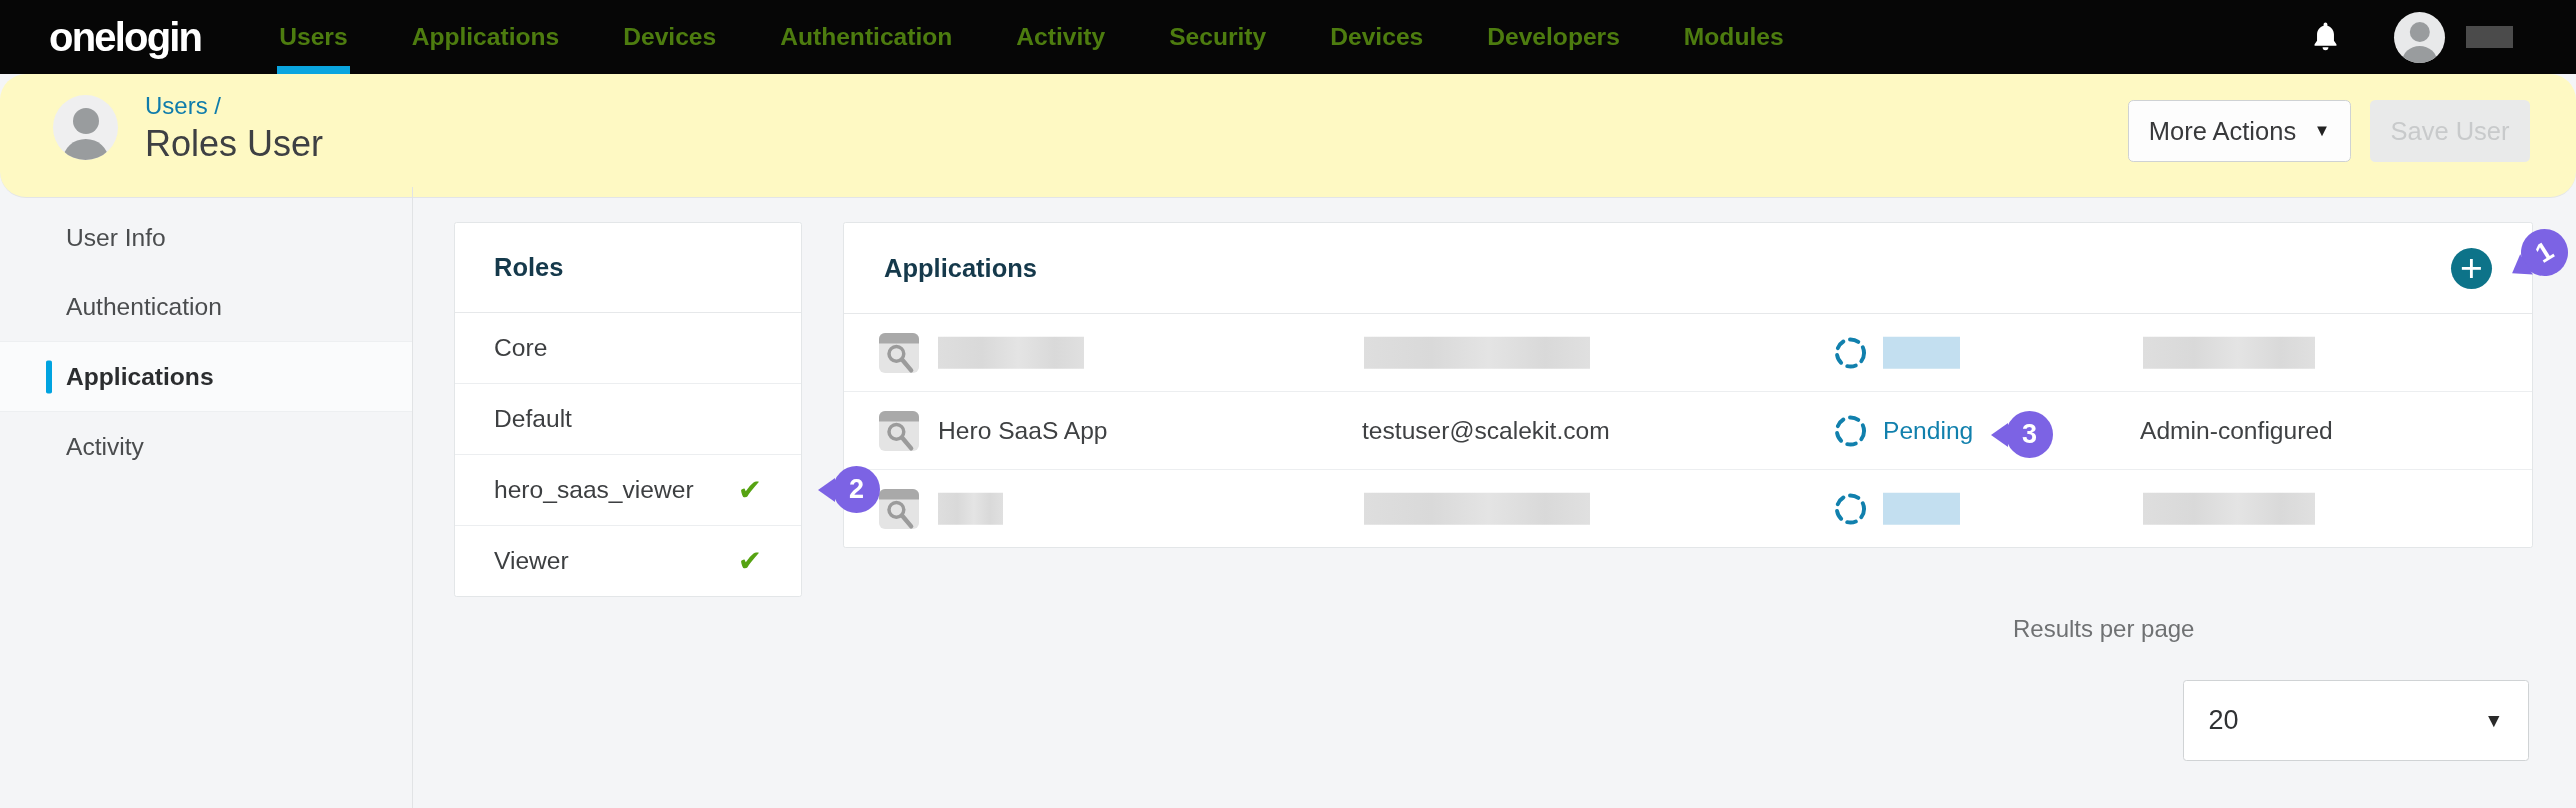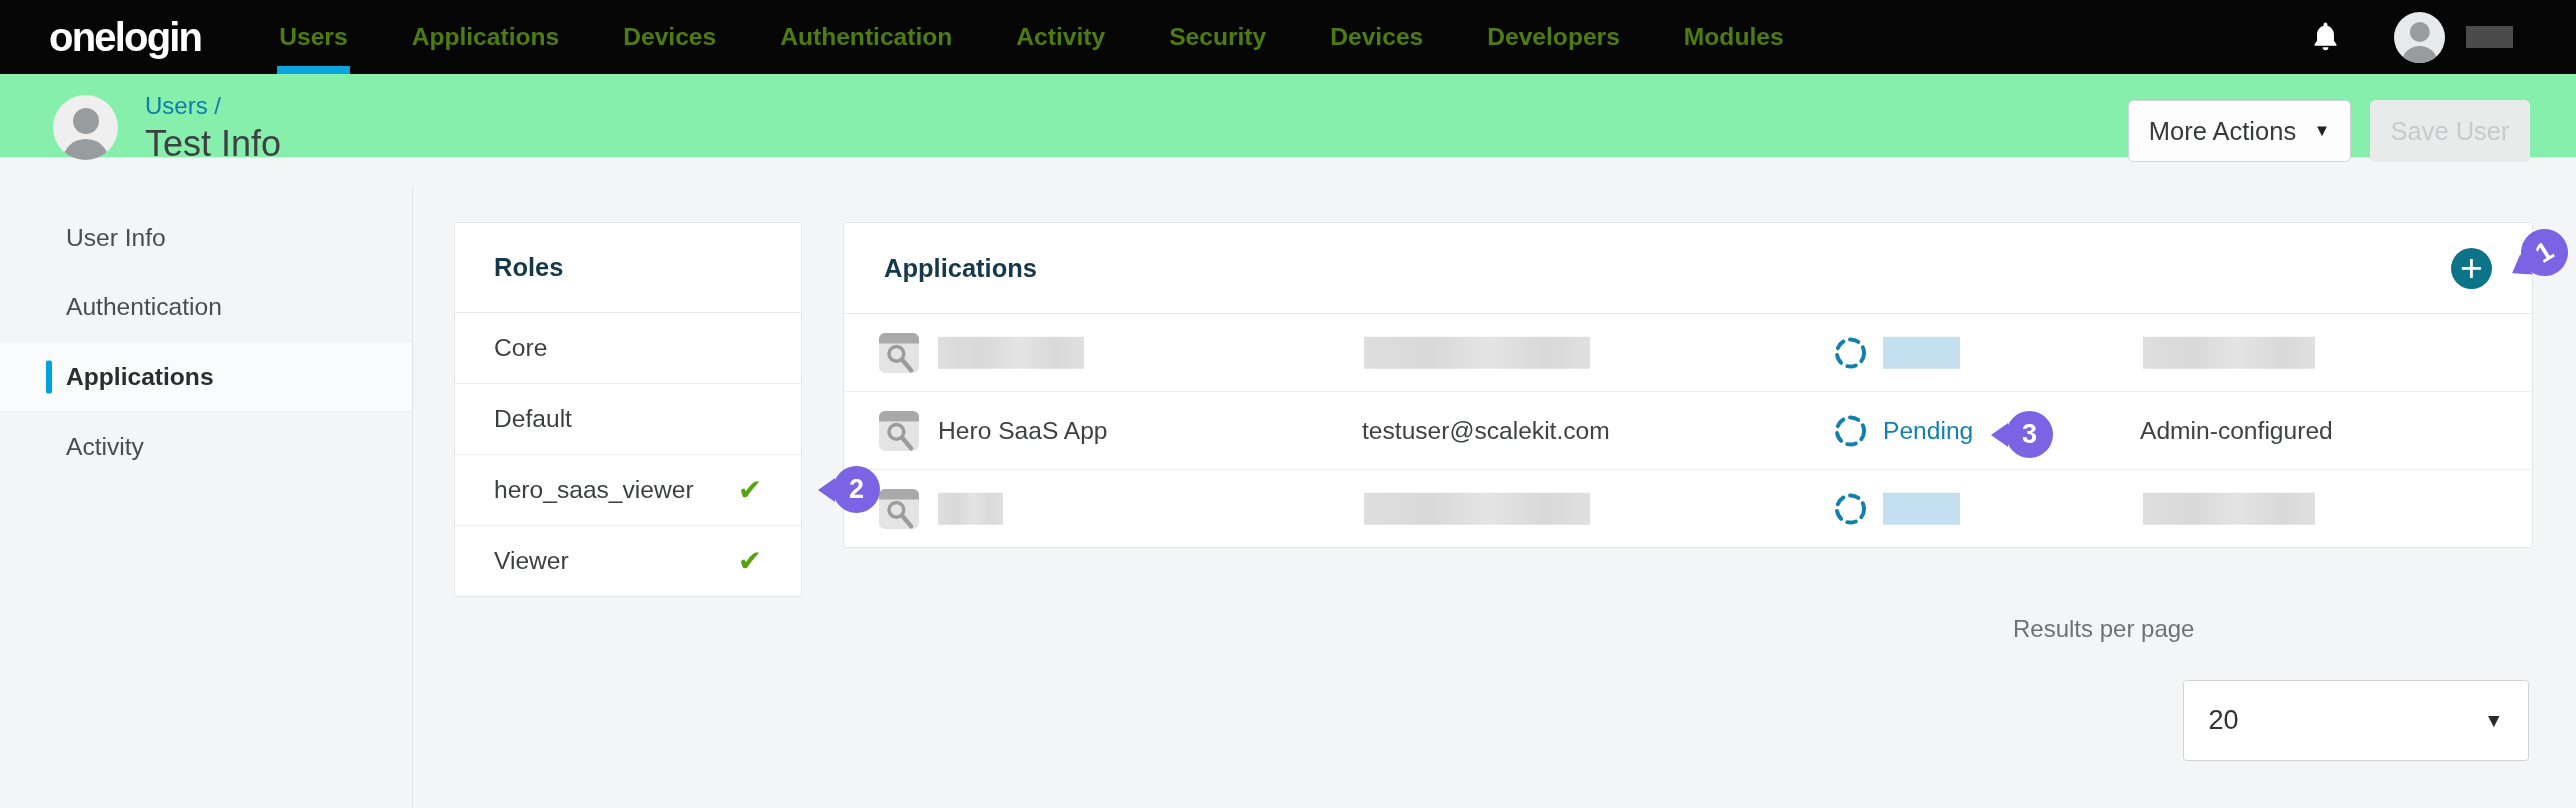--- a/index.html
+++ b/index.html
@@ -14,21 +14,21 @@
   .nav-item.active::after{content:"";position:absolute;left:30px;right:30px;bottom:0;height:8px;background:#0aa5df;}
   .nav-right{margin-left:auto;display:flex;align-items:center;padding-right:63px;}
   .bell{margin-right:51px;display:flex;align-items:center;}
   .avatar{border-radius:50%;position:relative;overflow:hidden;background:#e8e9ea;}
   .avatar .head{position:absolute;left:50%;top:20%;transform:translateX(-50%);width:40%;height:40%;background:#999c9e;border-radius:50%;}
   .avatar .torso{position:absolute;left:50%;top:68%;transform:translateX(-50%);width:70%;height:45%;background:#999c9e;border-radius:50% 50% 0 0 / 70% 70% 0 0;}
   .nav-avatar{width:51px;height:51px;}
   .name-chip{width:47px;height:22px;background:#4b4b4b;margin-left:21px;}
 
   
-  .page-header{position:absolute;top:74px;left:0;right:0;height:84px;background:#86efac;border-bottom:0.9px solid #e3e5e7;box-sizing:border-box;}
+  .page-header{position:absolute;top:74px;left:0;right:0;height:124px;background:#fef9c3;border-bottom:0.9px solid #e3e5e7;box-sizing:border-box;border-radius:26px;}
   .ph-avatar{position:absolute;left:53px;top:21px;width:65px;height:65px;background:#efeff0;}
   .breadcrumb{position:absolute;left:145px;top:17.6px;font-size:24px;color:#0f7cab;cursor:pointer;}
   .page-title{position:absolute;left:145px;top:49px;font-size:36px;color:#3e4043;}
   .btn{display:flex;align-items:center;justify-content:center;border-radius:5.3px;font-size:25.5px;box-sizing:border-box;cursor:pointer;margin-left:40px;}
   .btn-more{position:absolute;right:225px;top:26px;width:223px;height:62px;background:#fdfdfd;border:0.9px solid #cfd2d4;color:#38393b;gap:17.6px;}
   .btn-more .caret{font-size:16.7px;color:#222;}
   .btn-save{position:absolute;right:46px;top:26px;width:160px;height:62px;background:#e9eaea;color:#c8cacb;}
 
   
   .sidebar{position:absolute;top:187px;left:0;width:413px;bottom:0;border-right:0.9px solid #e1e3e5;box-sizing:border-box;padding-top:16px;}
@@ -107,21 +107,21 @@
       <div class="name-chip"></div>
     </div>
   </header>
 
   <section class="page-header">
     <div class="avatar ph-avatar">
       <div class="head"></div>
       <div class="torso"></div>
     </div>
     <div class="breadcrumb">Users /</div>
-    <h1 class="page-title" style="margin:0;font-weight:400;">Test Info</h1>
+    <h1 class="page-title" style="margin:0;font-weight:400;">Roles User</h1>
     <div class="btn btn-more">
       <span>More Actions</span>
       <span class="caret">▼</span>
     </div>
     <div class="btn btn-save">
       <span>Save User</span>
     </div>
   </section>
 
   <aside class="sidebar">

